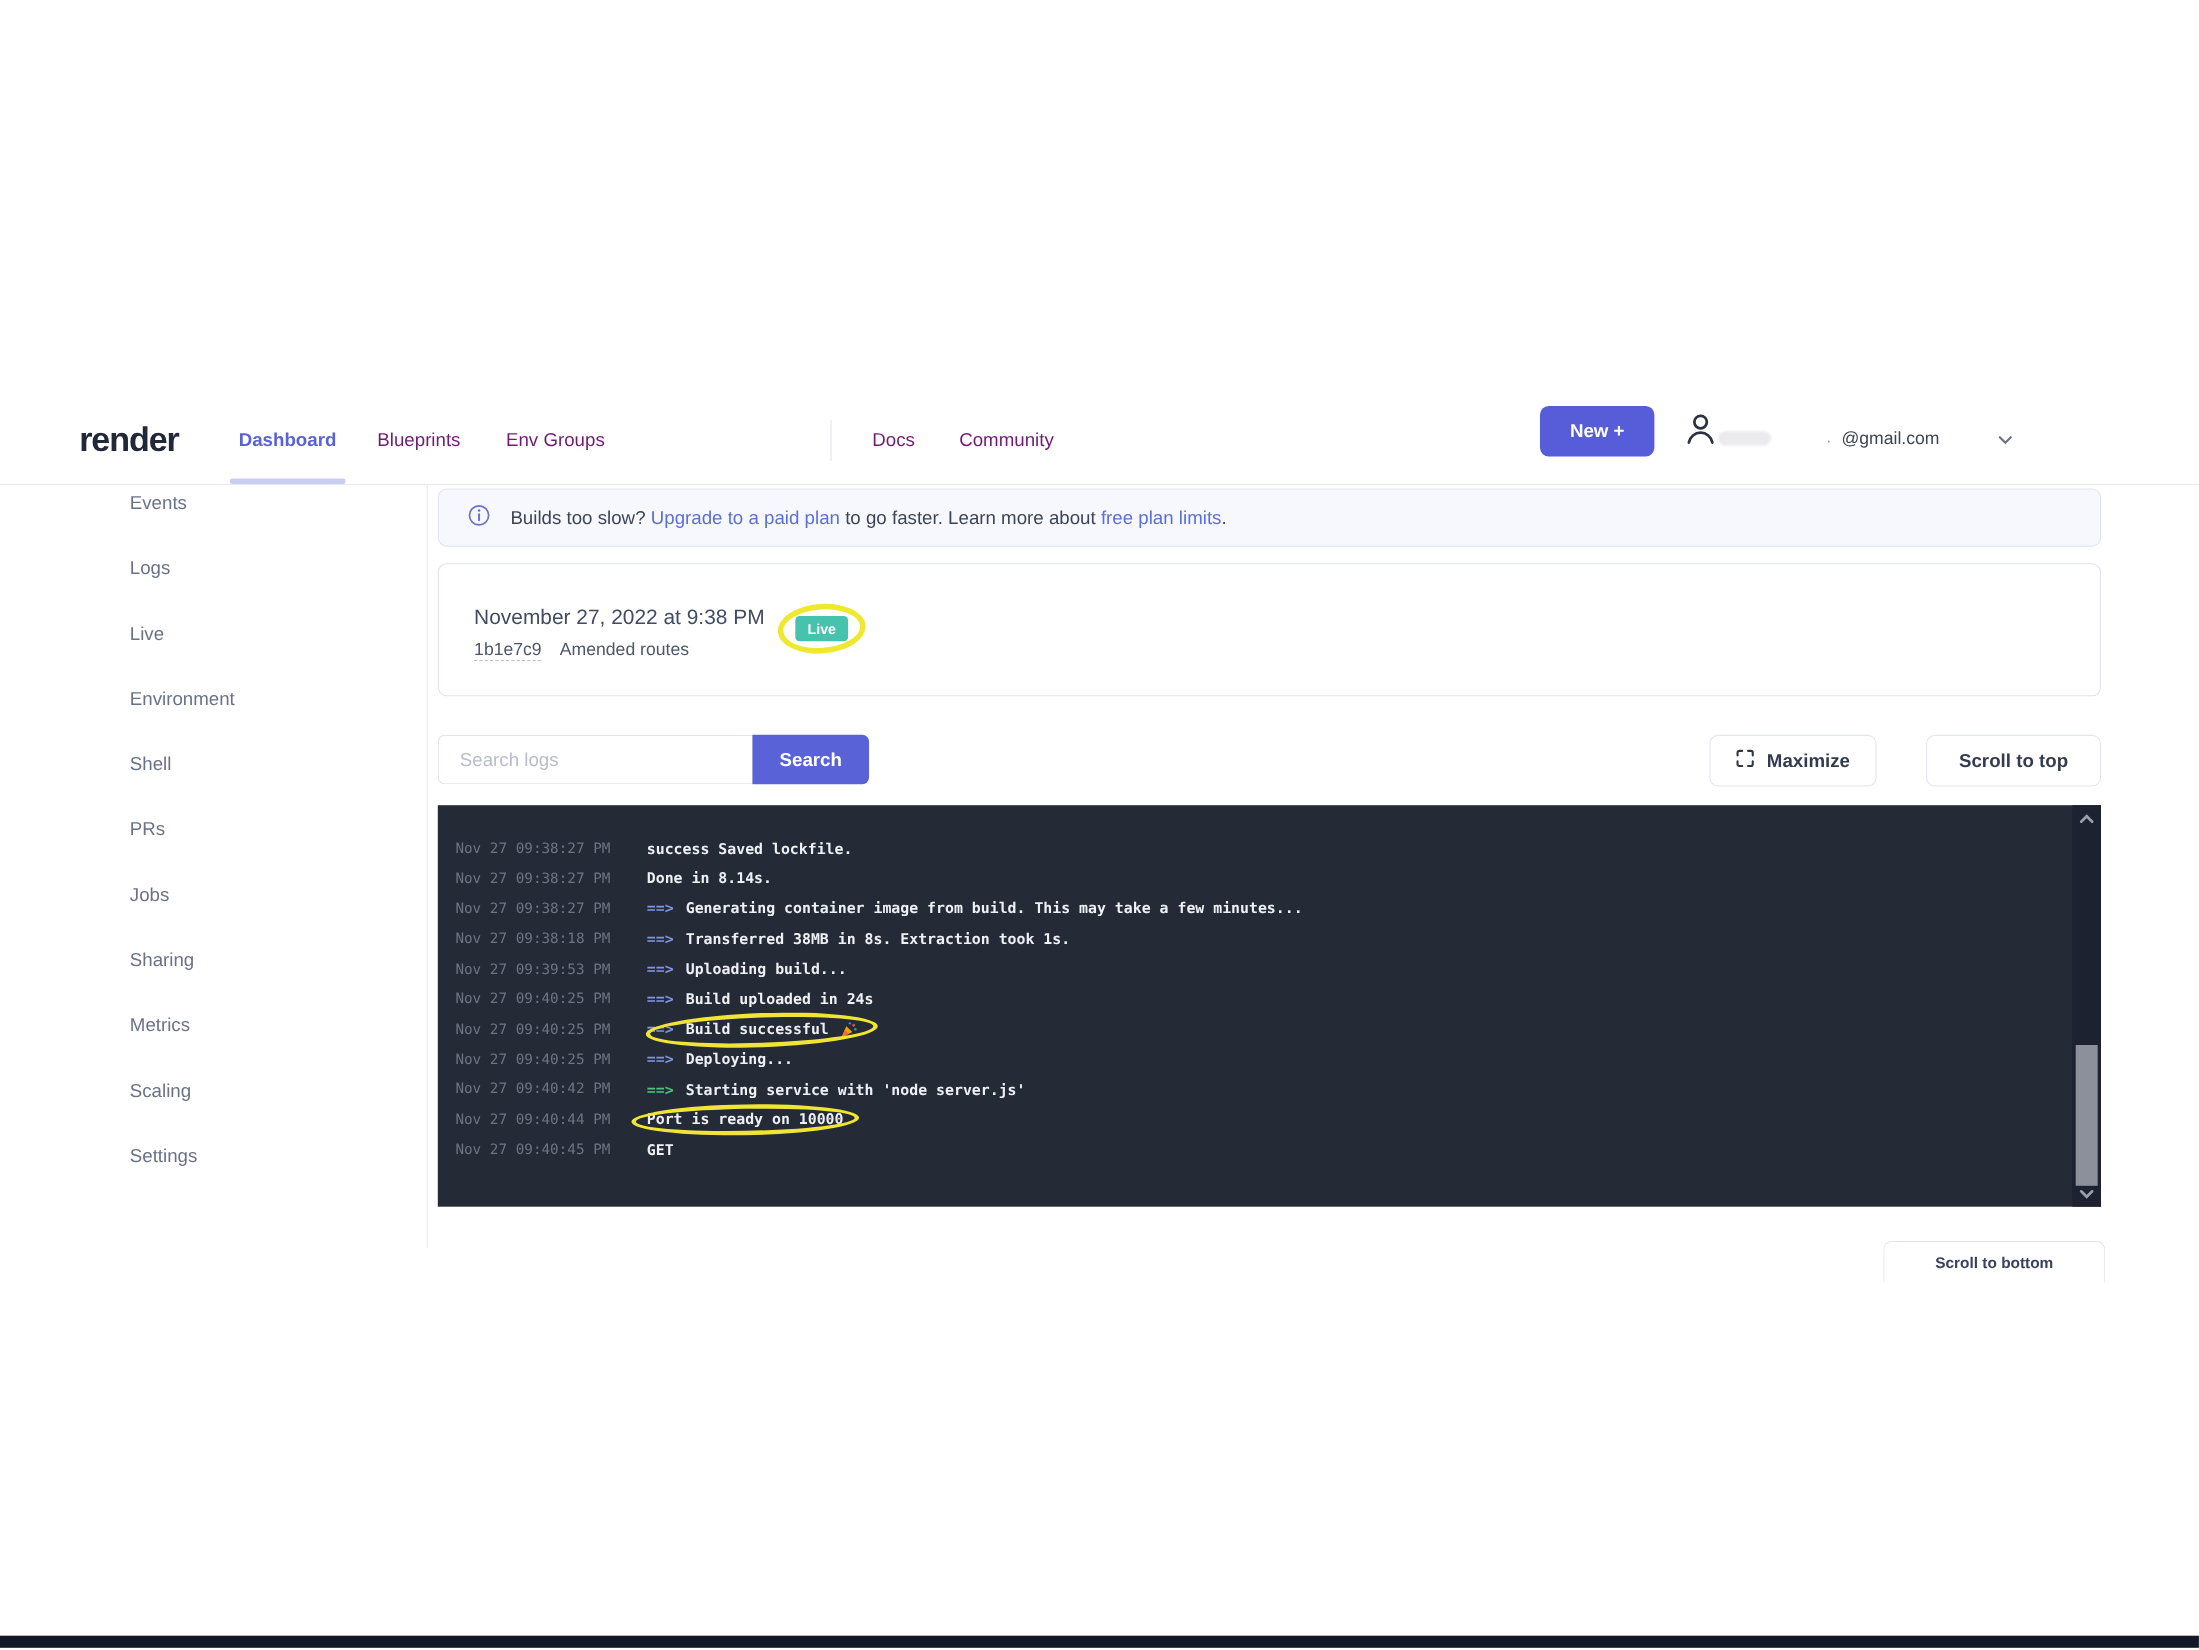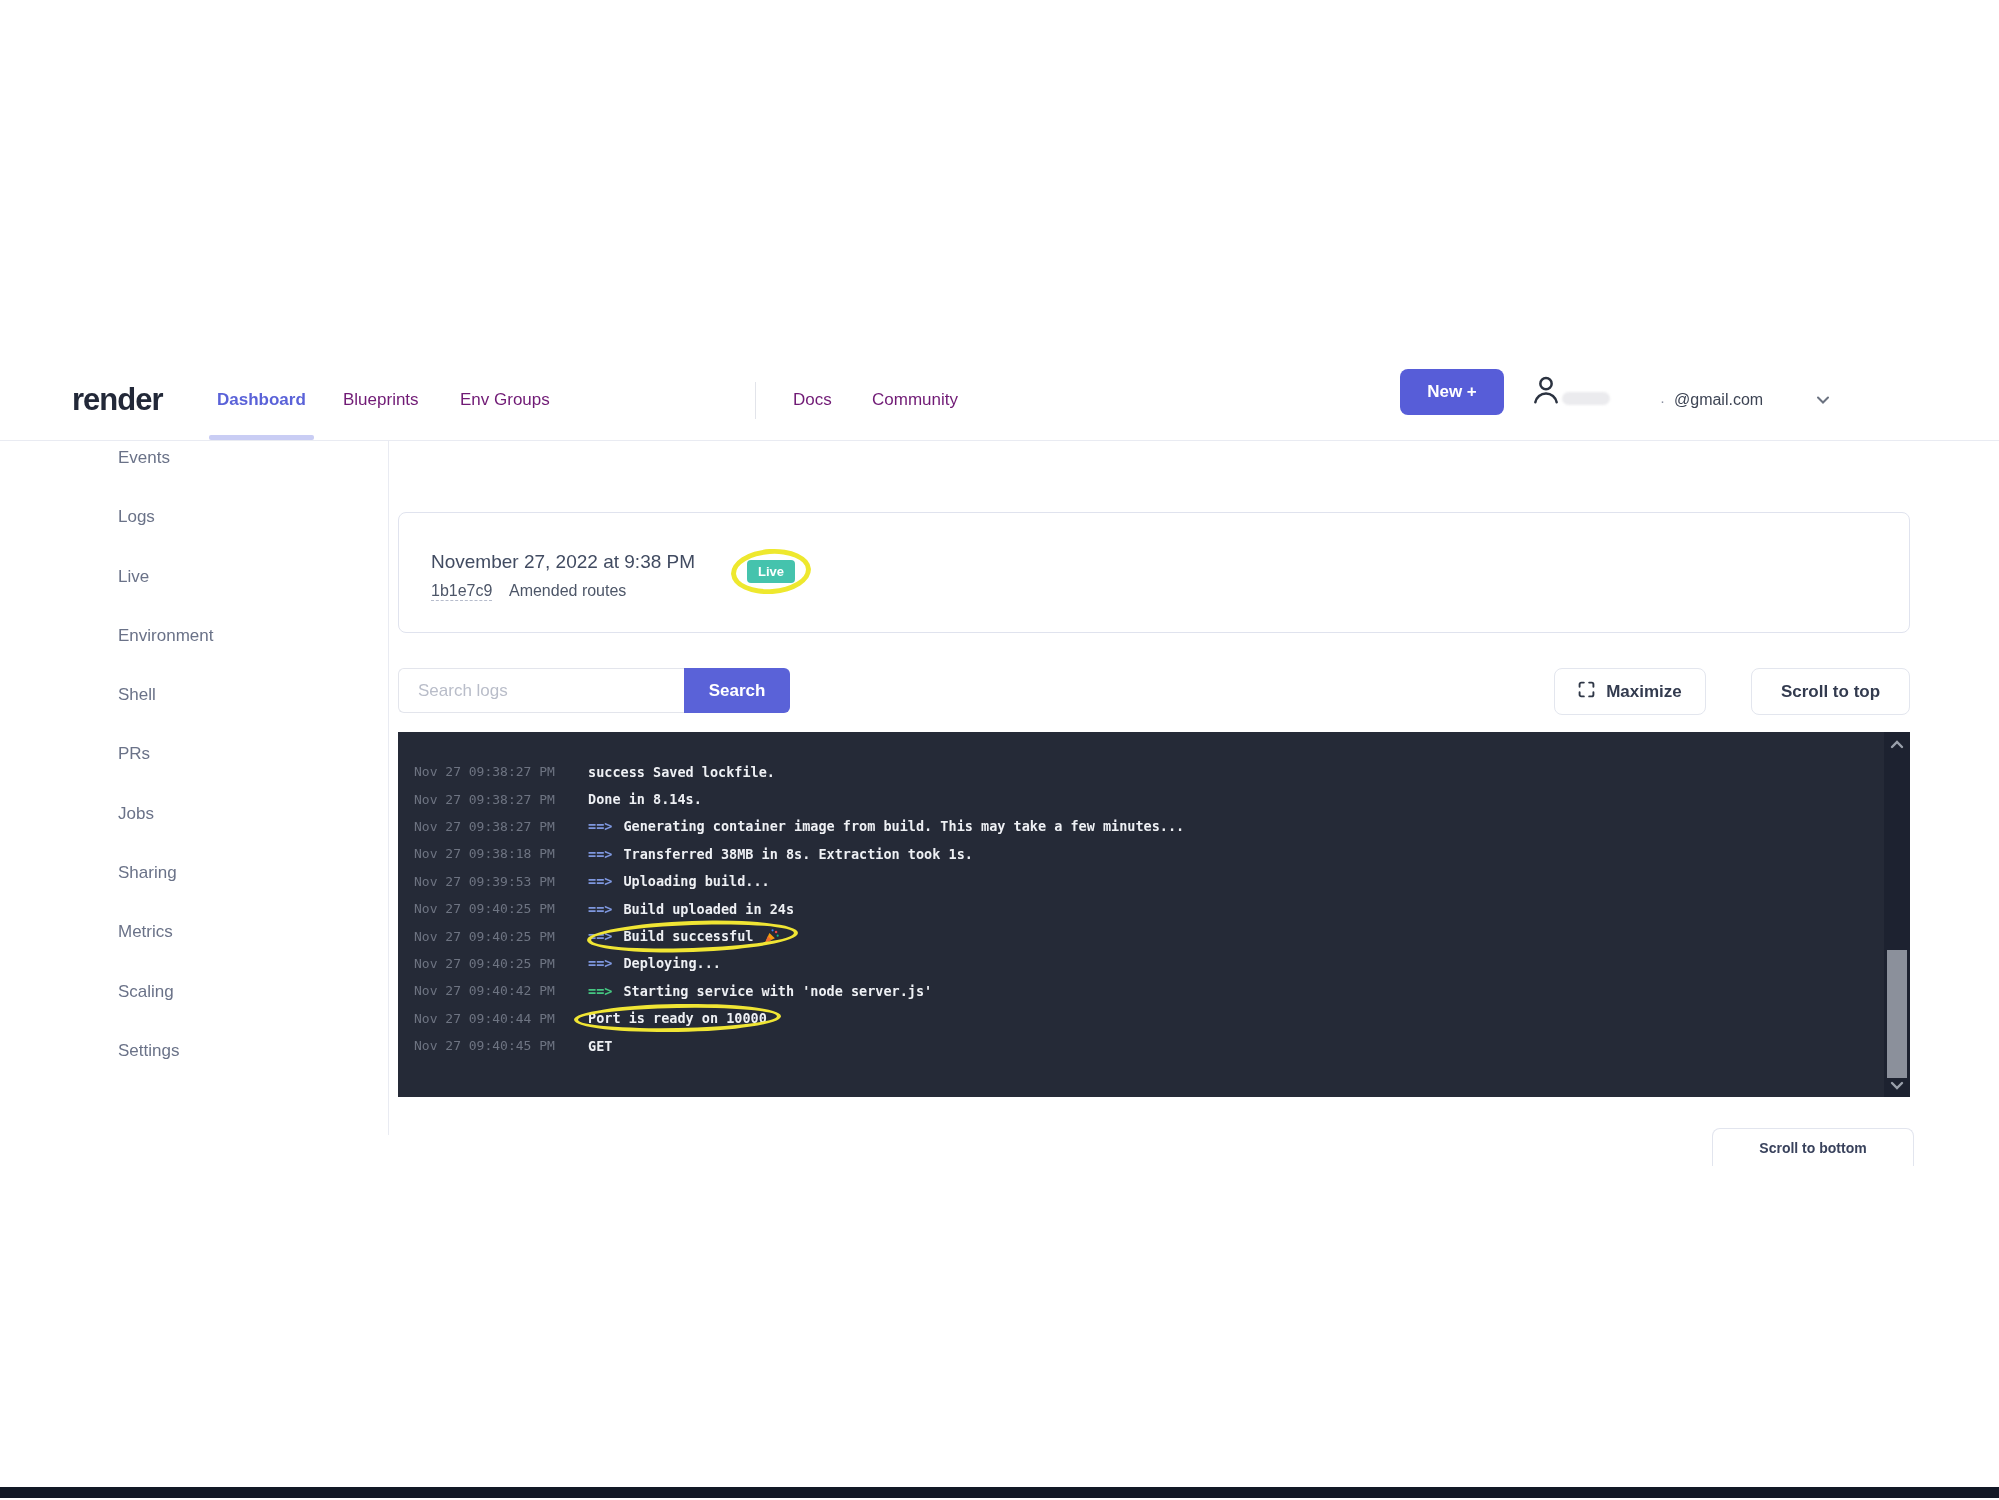--- a/index.html
+++ b/index.html
@@ -37,21 +37,21 @@
 
   
   .banner { position:absolute; left:398px; top:444px; width:1512px; height:53px; background:#f7f8fd;
             border:1px solid #e2e5f0; border-radius:8px; display:flex; align-items:center; padding:0 26px; gap:18px; }
   .banner-text { font-size:17px; color:#3c4456; }
   .banner-link { color:#5a6fd8; cursor:pointer; }
 
   
   .deploy-card { position:absolute; left:398px; top:512px; width:1512px; height:121px; background:#fff;
                  border:1px solid #e0e3ee; border-radius:8px; }
-  .deploy-row1 { position:absolute; left:32px; top:28px; display:flex; align-items:center;gap:24px; }
+  .deploy-row1 { position:absolute; left:32px; top:28px; display:flex; align-items:center; }
   .deploy-date { font-size:19px; color:#414b61; }
   .live-badge { position:relative; margin-left:28px; background:#45c3ad; color:#fff; font-size:13px; font-weight:bold;
                 padding:4px 11px; border-radius:4px;margin-top:19px; }
   .live-ring { position:absolute; inset:-11px -16px; border:5px solid #eee82e; border-radius:50%;
                transform:rotate(-4deg); pointer-events:none; }
   .deploy-row2 { position:absolute; left:32px; top:69px; font-size:16px; color:#4d5668; }
   .commit-hash { border-bottom:1px dashed #b6bccc; padding-bottom:1px; margin-right:13px; cursor:pointer; }
 
   
   .search-input { position:absolute; left:398px; top:668px; width:330px; height:45px; border:1px solid #e3e5ec;
@@ -132,20 +132,30 @@
       <li>Shell</li>
       <li>PRs</li>
       <li>Jobs</li>
       <li>Sharing</li>
       <li>Metrics</li>
       <li>Scaling</li>
       <li>Settings</li>
     </ul>
   <div class="vdivider"></div>
 
+  <div class="banner">
+    <span>
+      <svg width="21" height="21" viewBox="0 0 20 20" fill="none">
+        <circle cx="10" cy="10" r="8.3" stroke="#6a74c8" stroke-width="1.5"></circle>
+        <line x1="10" y1="9" x2="10" y2="14.2" stroke="#6a74c8" stroke-width="1.7" stroke-linecap="round"></line>
+        <circle cx="10" cy="5.8" r="1.1" fill="#6a74c8"></circle>
+      </svg>
+    </span>
+    <span class="banner-text"><span>Builds too slow? </span><a class="banner-link">Upgrade to a paid plan</a><span> to go faster. Learn more about </span><a class="banner-link">free plan limits</a><span>.</span></span>
+  </div>
 
   <section class="deploy-card">
     <div class="deploy-row1">
       <span class="deploy-date">November 27, 2022 at 9:38 PM</span>
       <span class="live-badge">
         <span>Live</span>
         <span class="live-ring"></span>
       </span>
     </div>
     <div class="deploy-row2">

